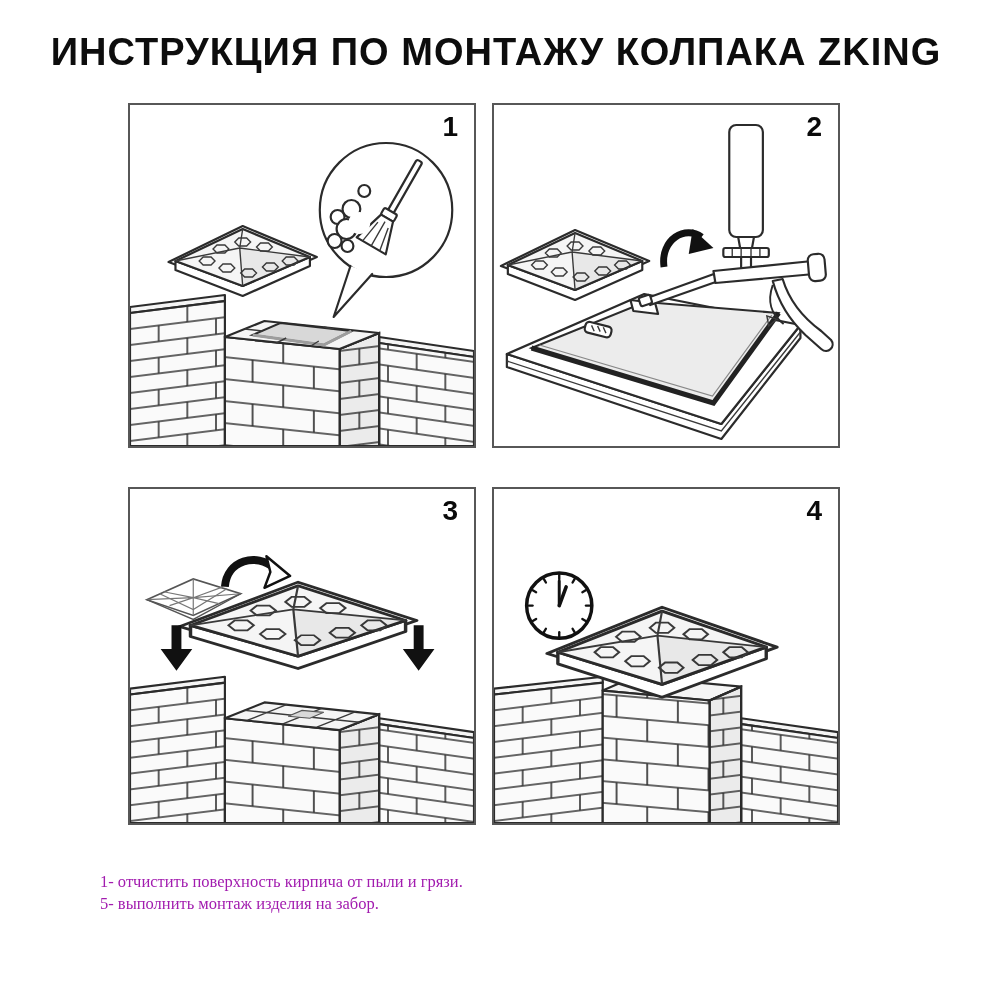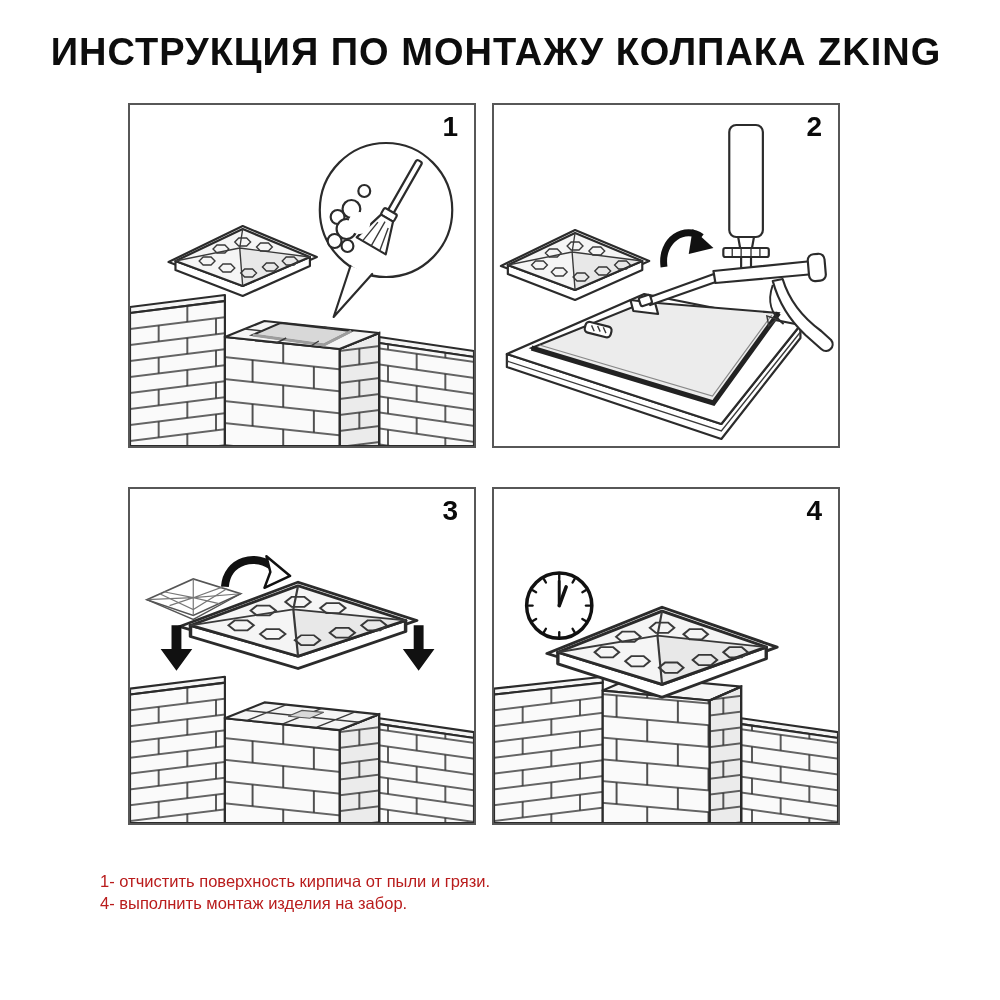--- a/index.html
+++ b/index.html
@@ -7,21 +7,21 @@
         font-family:"Liberation Sans",sans-serif;color:#111;}
   .title{position:absolute;top:31px;left:0;right:0;text-align:center;
          font-size:38px;font-weight:700;letter-spacing:1px;color:#0d0d0d;white-space:nowrap;}
   .panel{position:absolute;width:348px;border:2px solid #575757;box-sizing:border-box;background:#fff;}
   .panel svg{display:block;width:100%;height:100%;}
   .panel-number{position:absolute;top:6px;right:16px;font-size:28px;font-weight:800;color:#0a0a0a;}
   #panel-1{left:128px;top:103px;height:345px;}
   #panel-2{left:492px;top:103px;height:345px;}
   #panel-3{left:128px;top:487px;height:338px;}
   #panel-4{left:492px;top:487px;height:338px;}
-  .captions{position:absolute;left:100px;top:871px;font-size:16.5px;line-height:21.8px;color:#b91c1c;}
+  .captions{position:absolute;left:100px;top:871px;font-size:16.5px;line-height:21.8px;color:#a21caf;font-family:Liberation Serif, serif;}
   .step{white-space:nowrap;}
   
   .ln{stroke:#2b2b2b;stroke-width:2.2;fill:none;stroke-linecap:round;stroke-linejoin:round;}
   .fw{fill:#fff;stroke:#2b2b2b;stroke-width:2.2;stroke-linejoin:round;}
   .fl{fill:#f5f5f5;stroke:#2b2b2b;stroke-width:2.2;stroke-linejoin:round;}
   .thin{stroke:#3a3a3a;stroke-width:1.4;fill:none;}
   .blk{fill:#111;stroke:none;}
 </style>
 </head>
 <body>
@@ -321,16 +321,16 @@
           <line x1="66" y1="118" x2="66" y2="93" stroke-width="3"></line>
           <line x1="66" y1="118" x2="73" y2="99" stroke-width="3.6"></line>
         </g>
       </g>
     </svg>
     <div class="panel-number">4</div>
   </div>
 
   <div class="captions">
     <div class="step">1- отчистить поверхность кирпича от пыли и грязи.</div>
-    <div class="step">4- выполнить монтаж изделия на забор.</div>
+    <div class="step">5- выполнить монтаж изделия на забор.</div>
   </div>
 
 </div>
 
 </body></html>

